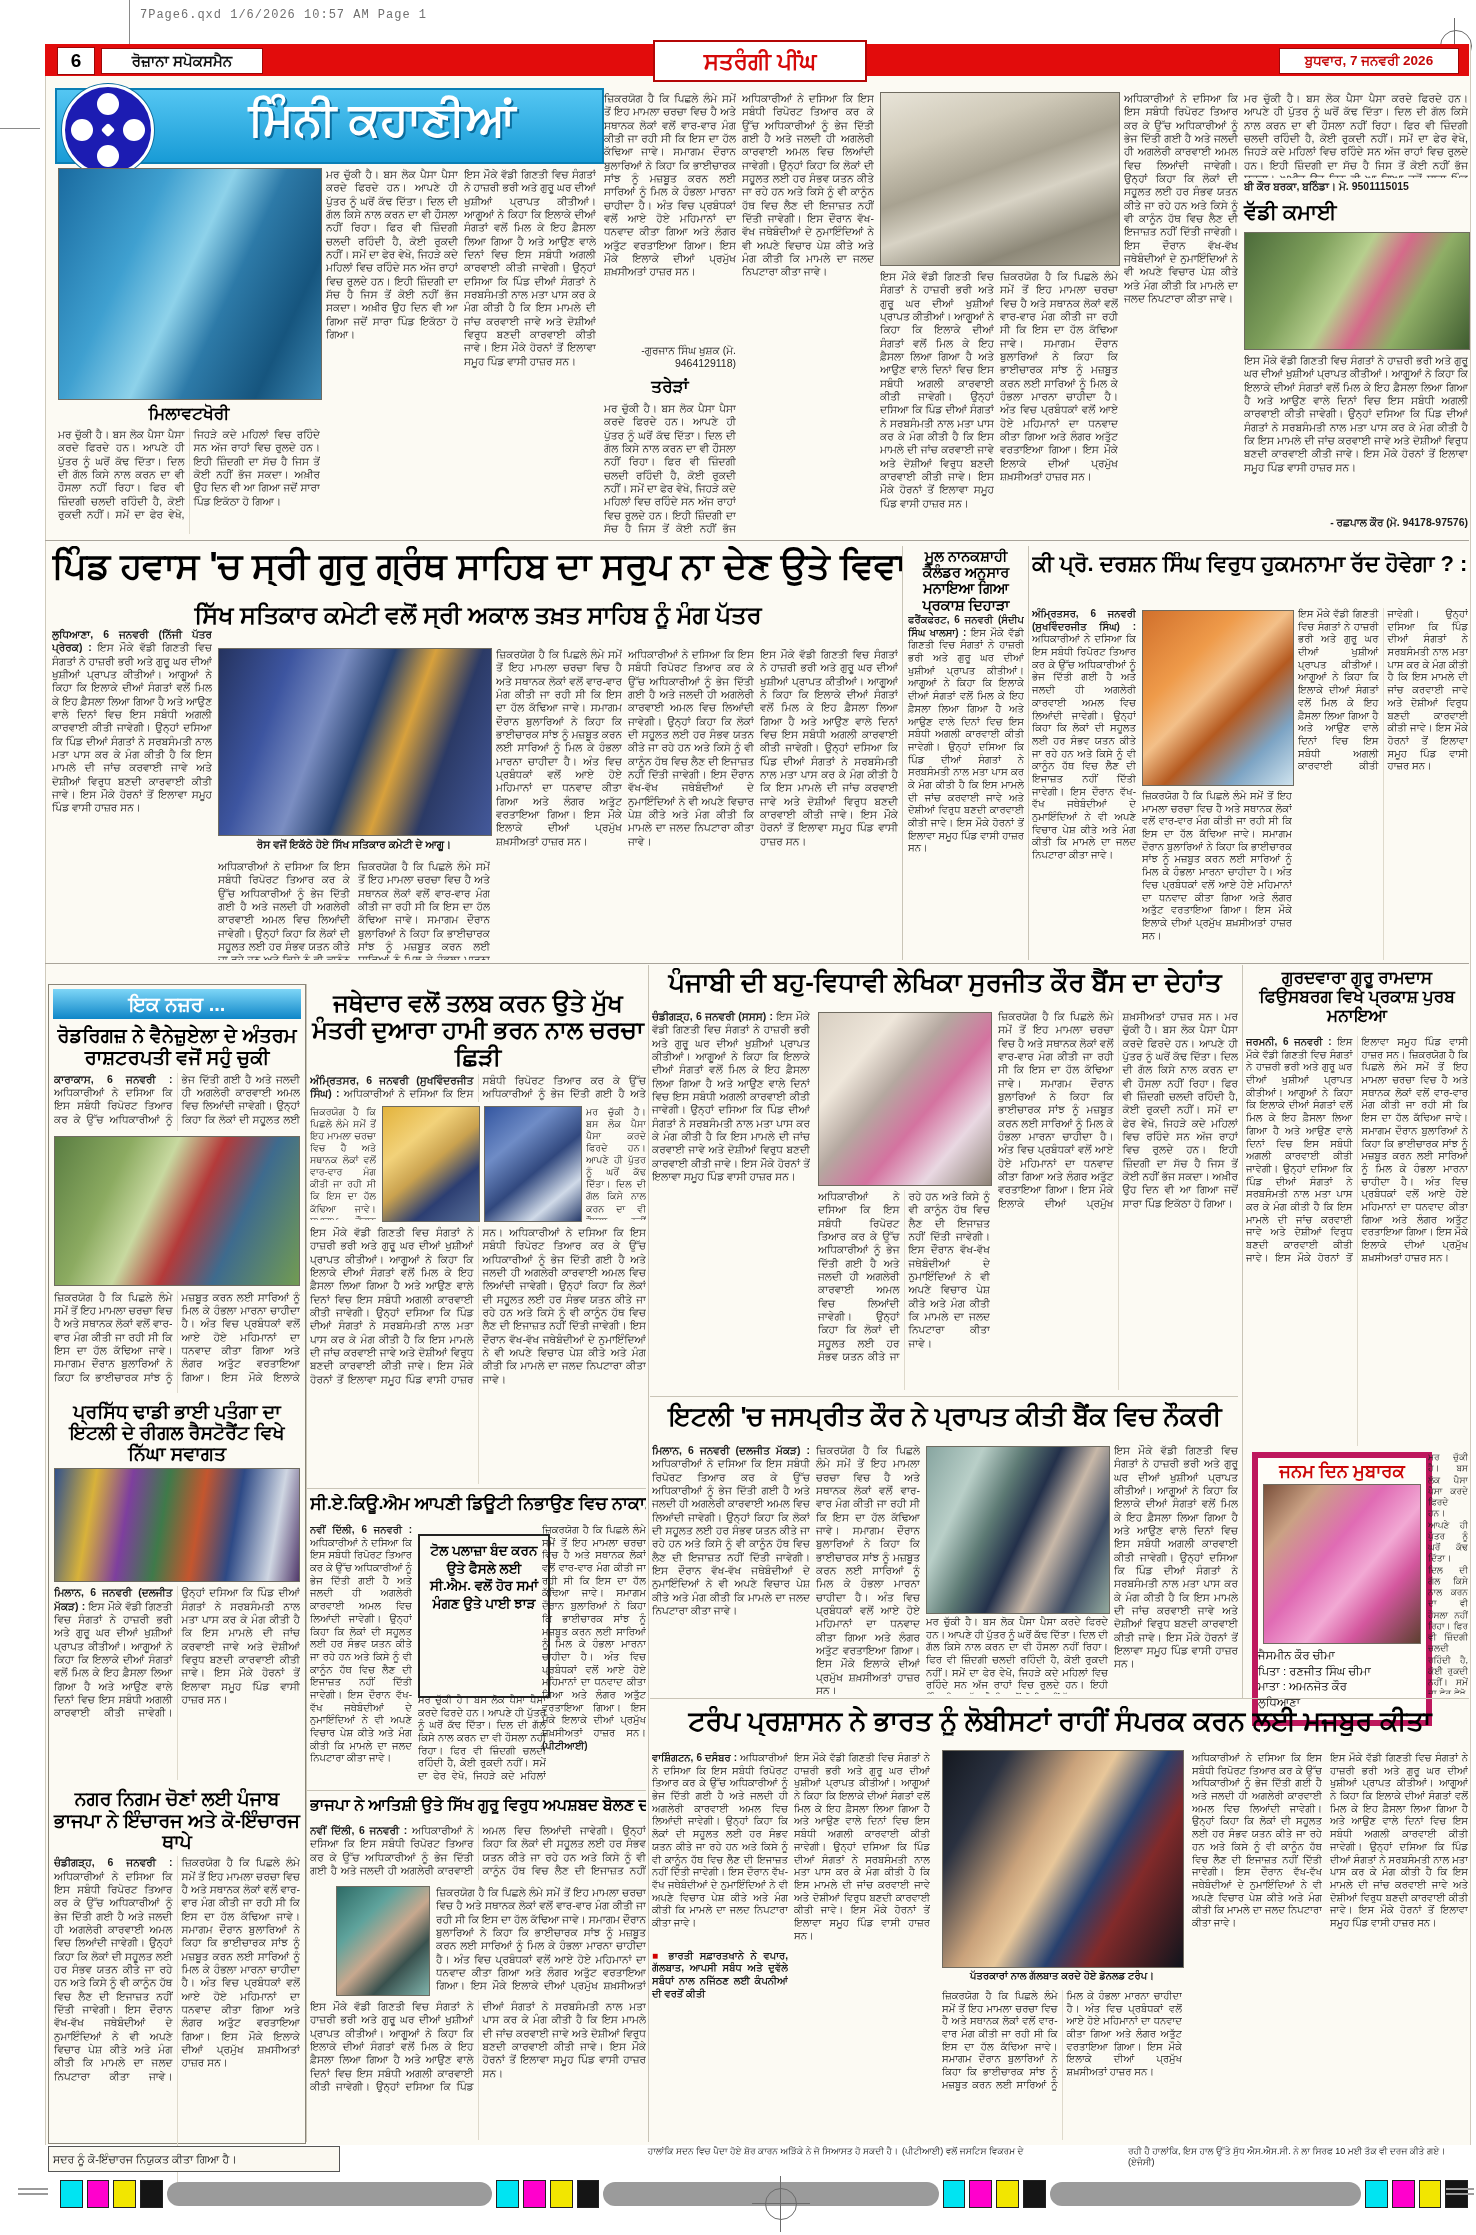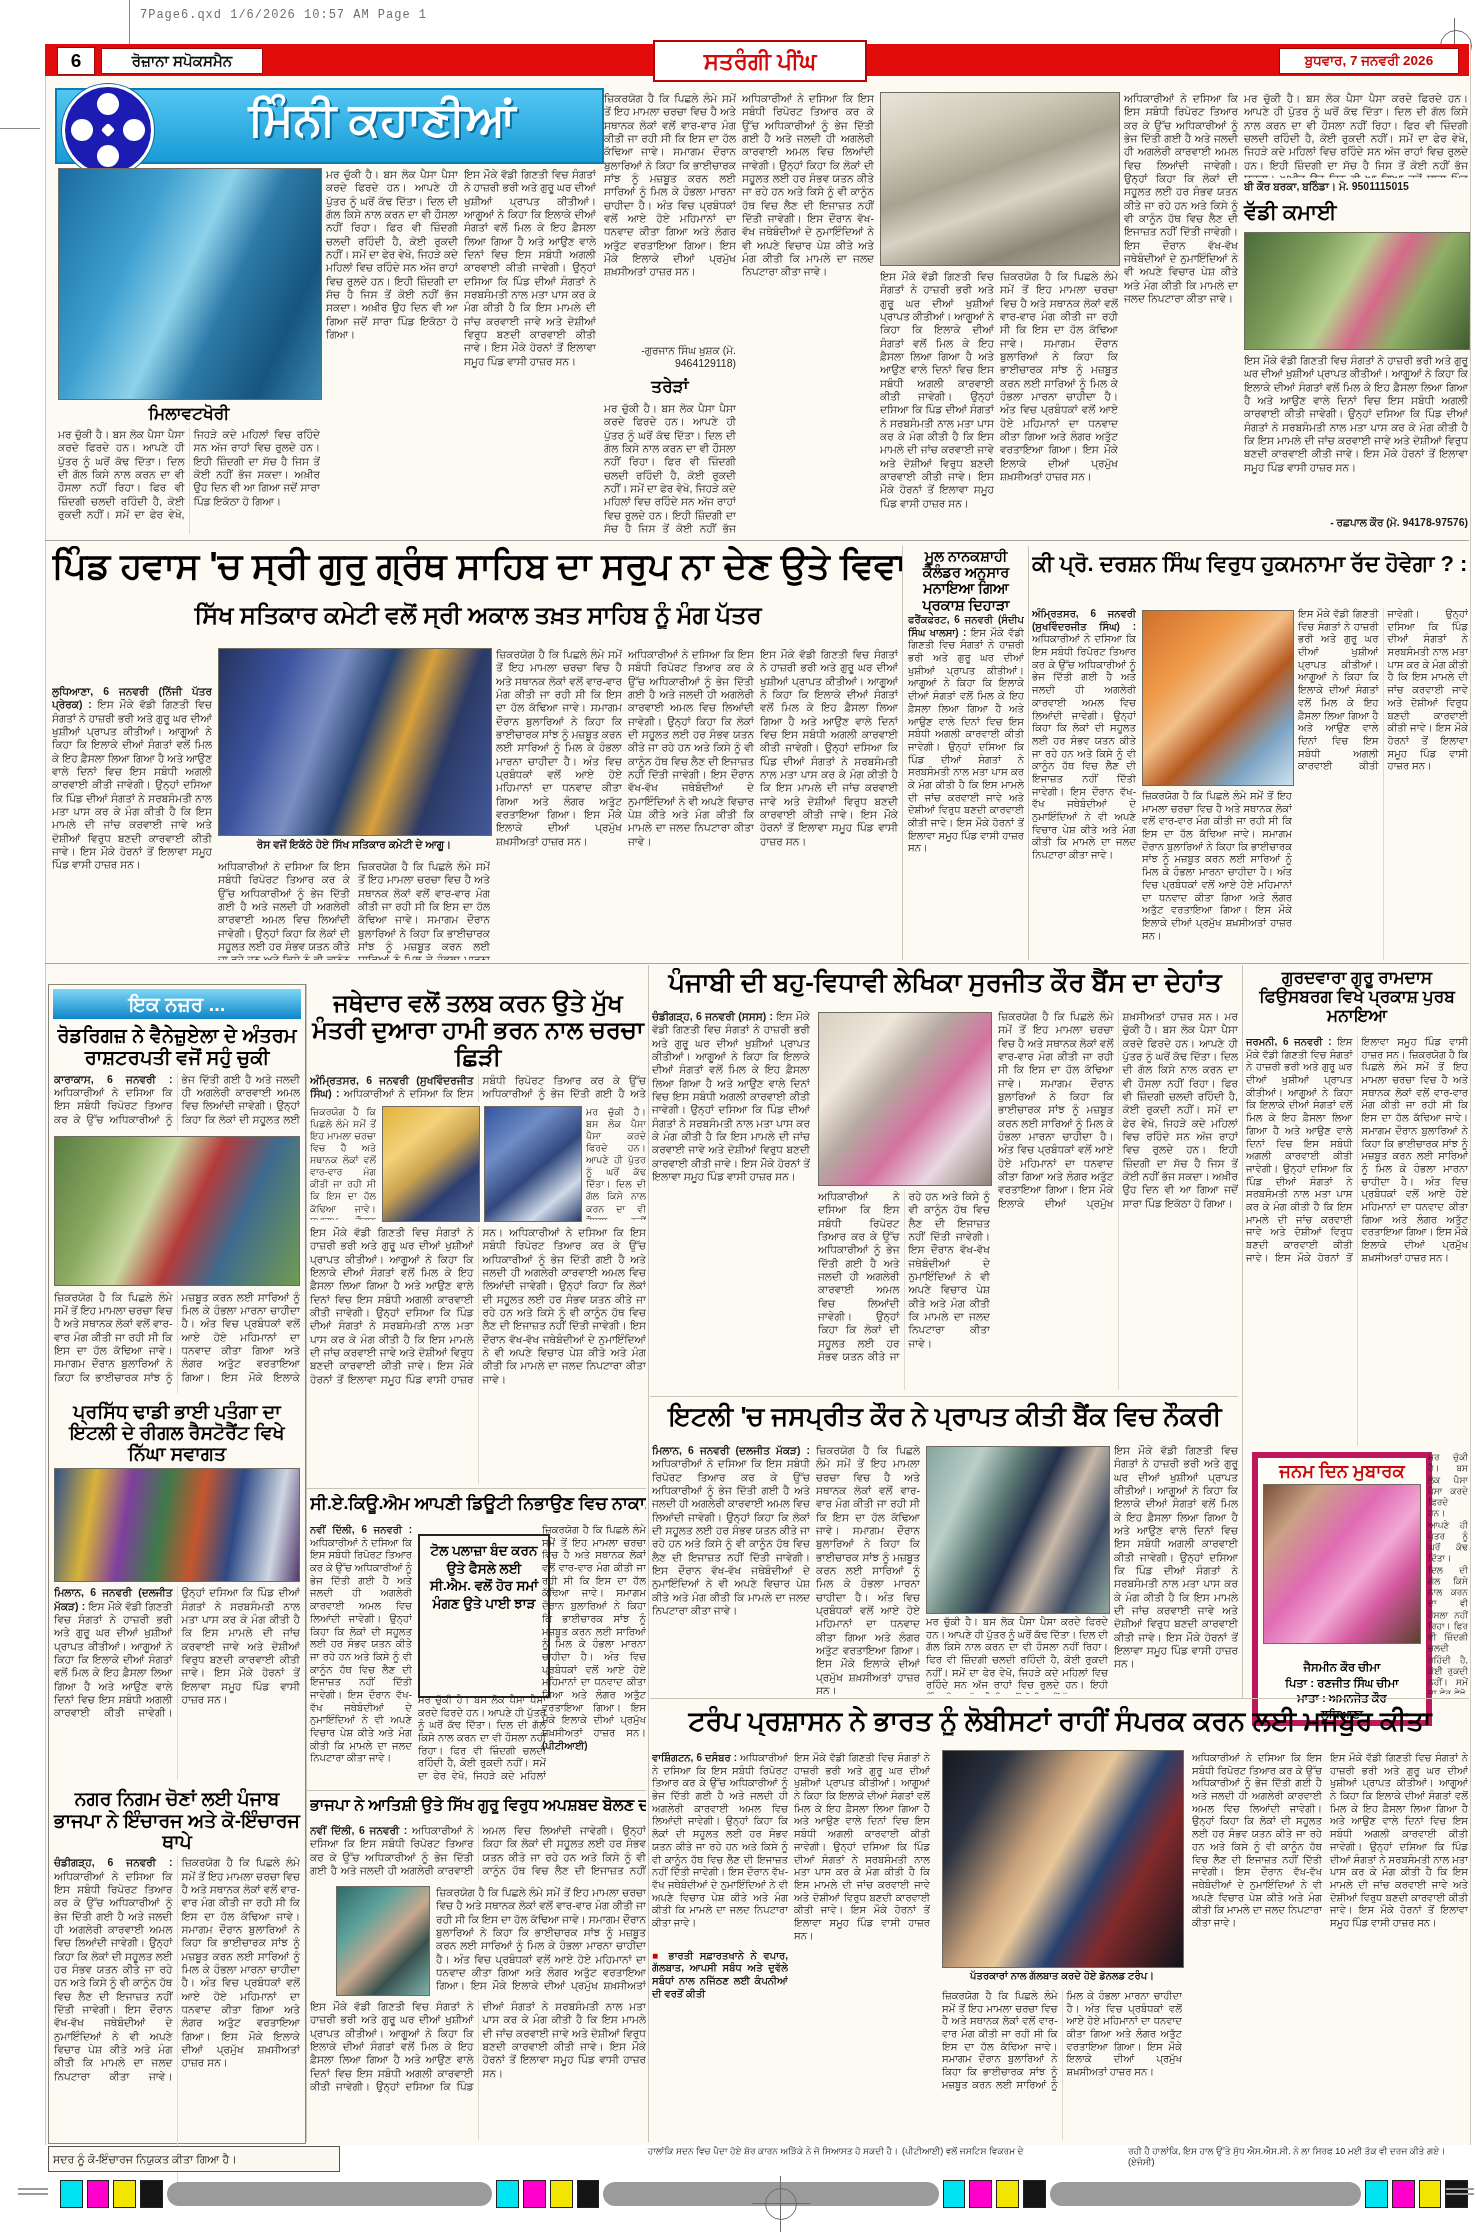--- a/index.html
+++ b/index.html
@@ -80,21 +80,21 @@
 <div class="abs hd" style="left:1244px;top:200px;width:224px;font-size:21px;">ਵੱਡੀ ਕਮਾਈ</div>
 <div class="abs ph" style="left:1244px;top:232px;width:224px;height:116px;background:linear-gradient(120deg,#4c6b3a 0%,#7fa05c 28%,#b7cf8e 45%,#d56a8a 58%,#8fae66 72%,#3f5c30 100%);"></div>
 <div class="abs bt" style="left:1244px;top:354px;width:224px;height:160px;">ਇਸ ਮੌਕੇ ਵੱਡੀ ਗਿਣਤੀ ਵਿਚ ਸੰਗਤਾਂ ਨੇ ਹਾਜ਼ਰੀ ਭਰੀ ਅਤੇ ਗੁਰੂ ਘਰ ਦੀਆਂ ਖੁਸ਼ੀਆਂ ਪ੍ਰਾਪਤ ਕੀਤੀਆਂ। ਆਗੂਆਂ ਨੇ ਕਿਹਾ ਕਿ ਇਲਾਕੇ ਦੀਆਂ ਸੰਗਤਾਂ ਵਲੋਂ ਮਿਲ ਕੇ ਇਹ ਫ਼ੈਸਲਾ ਲਿਆ ਗਿਆ ਹੈ ਅਤੇ ਆਉਣ ਵਾਲੇ ਦਿਨਾਂ ਵਿਚ ਇਸ ਸਬੰਧੀ ਅਗਲੀ ਕਾਰਵਾਈ ਕੀਤੀ ਜਾਵੇਗੀ। ਉਨ੍ਹਾਂ ਦਸਿਆ ਕਿ ਪਿੰਡ ਦੀਆਂ ਸੰਗਤਾਂ ਨੇ ਸਰਬਸੰਮਤੀ ਨਾਲ ਮਤਾ ਪਾਸ ਕਰ ਕੇ ਮੰਗ ਕੀਤੀ ਹੈ ਕਿ ਇਸ ਮਾਮਲੇ ਦੀ ਜਾਂਚ ਕਰਵਾਈ ਜਾਵੇ ਅਤੇ ਦੋਸ਼ੀਆਂ ਵਿਰੁਧ ਬਣਦੀ ਕਾਰਵਾਈ ਕੀਤੀ ਜਾਵੇ। ਇਸ ਮੌਕੇ ਹੋਰਨਾਂ ਤੋਂ ਇਲਾਵਾ ਸਮੂਹ ਪਿੰਡ ਵਾਸੀ ਹਾਜ਼ਰ ਸਨ।</div>
 <div class="abs bt" style="left:1244px;top:516px;width:224px;text-align:right;font-weight:bold;">- ਰਛਪਾਲ ਕੌਰ (ਮੋ. 94178-97576)</div>
 
 <div class="hairline-h" style="left:45px;top:540px;width:1424px;"></div>
 
 <div class="abs hd" style="left:52px;top:546px;width:850px;font-size:36px;text-align:center;white-space:nowrap;overflow:hidden;">ਪਿੰਡ ਹਵਾਸ 'ਚ ਸ੍ਰੀ ਗੁਰੂ ਗ੍ਰੰਥ ਸਾਹਿਬ ਦਾ ਸਰੂਪ ਨਾ ਦੇਣ ਉਤੇ ਵਿਵਾਦ</div>
 <div class="abs hd" style="left:60px;top:602px;width:836px;font-size:24px;text-align:center;white-space:nowrap;overflow:hidden;">ਸਿੱਖ ਸਤਿਕਾਰ ਕਮੇਟੀ ਵਲੋਂ ਸ੍ਰੀ ਅਕਾਲ ਤਖ਼ਤ ਸਾਹਿਬ ਨੂੰ ਮੰਗ ਪੱਤਰ</div>
 
-<div class="abs bt" style="left:52px;top:685px;width:160px;height:312px;">
+<div class="abs bt" style="left:52px;top:628px;width:160px;height:312px;">
   <span class="dl">ਲੁਧਿਆਣਾ, 6 ਜਨਵਰੀ (ਨਿੱਜੀ ਪੱਤਰ ਪ੍ਰੇਰਕ) :</span>
   <span>ਇਸ ਮੌਕੇ ਵੱਡੀ ਗਿਣਤੀ ਵਿਚ ਸੰਗਤਾਂ ਨੇ ਹਾਜ਼ਰੀ ਭਰੀ ਅਤੇ ਗੁਰੂ ਘਰ ਦੀਆਂ ਖੁਸ਼ੀਆਂ ਪ੍ਰਾਪਤ ਕੀਤੀਆਂ। ਆਗੂਆਂ ਨੇ ਕਿਹਾ ਕਿ ਇਲਾਕੇ ਦੀਆਂ ਸੰਗਤਾਂ ਵਲੋਂ ਮਿਲ ਕੇ ਇਹ ਫ਼ੈਸਲਾ ਲਿਆ ਗਿਆ ਹੈ ਅਤੇ ਆਉਣ ਵਾਲੇ ਦਿਨਾਂ ਵਿਚ ਇਸ ਸਬੰਧੀ ਅਗਲੀ ਕਾਰਵਾਈ ਕੀਤੀ ਜਾਵੇਗੀ। ਉਨ੍ਹਾਂ ਦਸਿਆ ਕਿ ਪਿੰਡ ਦੀਆਂ ਸੰਗਤਾਂ ਨੇ ਸਰਬਸੰਮਤੀ ਨਾਲ ਮਤਾ ਪਾਸ ਕਰ ਕੇ ਮੰਗ ਕੀਤੀ ਹੈ ਕਿ ਇਸ ਮਾਮਲੇ ਦੀ ਜਾਂਚ ਕਰਵਾਈ ਜਾਵੇ ਅਤੇ ਦੋਸ਼ੀਆਂ ਵਿਰੁਧ ਬਣਦੀ ਕਾਰਵਾਈ ਕੀਤੀ ਜਾਵੇ। ਇਸ ਮੌਕੇ ਹੋਰਨਾਂ ਤੋਂ ਇਲਾਵਾ ਸਮੂਹ ਪਿੰਡ ਵਾਸੀ ਹਾਜ਼ਰ ਸਨ।</span>
 </div>
 <div class="abs ph" style="left:218px;top:648px;width:272px;height:186px;background:linear-gradient(110deg,#25335f 0%,#3d55a0 22%,#7b8ec2 38%,#26406e 52%,#d8a13c 64%,#2b3a66 78%,#44599b 100%);"></div>
 <div class="abs cap" style="left:218px;top:838px;width:272px;">ਰੋਸ ਵਜੋਂ ਇਕੱਠੇ ਹੋਏ ਸਿੱਖ ਸਤਿਕਾਰ ਕਮੇਟੀ ਦੇ ਆਗੂ।</div>
 <div class="abs bt" style="left:218px;top:860px;width:132px;height:100px;">ਅਧਿਕਾਰੀਆਂ ਨੇ ਦਸਿਆ ਕਿ ਇਸ ਸਬੰਧੀ ਰਿਪੋਰਟ ਤਿਆਰ ਕਰ ਕੇ ਉੱਚ ਅਧਿਕਾਰੀਆਂ ਨੂੰ ਭੇਜ ਦਿੱਤੀ ਗਈ ਹੈ ਅਤੇ ਜਲਦੀ ਹੀ ਅਗਲੇਰੀ ਕਾਰਵਾਈ ਅਮਲ ਵਿਚ ਲਿਆਂਦੀ ਜਾਵੇਗੀ। ਉਨ੍ਹਾਂ ਕਿਹਾ ਕਿ ਲੋਕਾਂ ਦੀ ਸਹੂਲਤ ਲਈ ਹਰ ਸੰਭਵ ਯਤਨ ਕੀਤੇ ਜਾ ਰਹੇ ਹਨ ਅਤੇ ਕਿਸੇ ਨੂੰ ਵੀ ਕਾਨੂੰਨ ਹੱਥ ਵਿਚ ਲੈਣ ਦੀ ਇਜਾਜ਼ਤ ਨਹੀਂ ਦਿੱਤੀ ਜਾਵੇਗੀ। ਇਸ ਦੌਰਾਨ ਵੱਖ-ਵੱਖ ਜਥੇਬੰਦੀਆਂ ਦੇ ਨੁਮਾਇੰਦਿਆਂ ਨੇ ਵੀ ਅਪਣੇ ਵਿਚਾਰ ਪੇਸ਼ ਕੀਤੇ ਅਤੇ ਮੰਗ ਕੀਤੀ ਕਿ ਮਾਮਲੇ ਦਾ ਜਲਦ ਨਿਪਟਾਰਾ ਕੀਤਾ ਜਾਵੇ।</div>
 <div class="abs bt" style="left:358px;top:860px;width:132px;height:100px;">ਜ਼ਿਕਰਯੋਗ ਹੈ ਕਿ ਪਿਛਲੇ ਲੰਮੇ ਸਮੇਂ ਤੋਂ ਇਹ ਮਾਮਲਾ ਚਰਚਾ ਵਿਚ ਹੈ ਅਤੇ ਸਥਾਨਕ ਲੋਕਾਂ ਵਲੋਂ ਵਾਰ-ਵਾਰ ਮੰਗ ਕੀਤੀ ਜਾ ਰਹੀ ਸੀ ਕਿ ਇਸ ਦਾ ਹੱਲ ਕੱਢਿਆ ਜਾਵੇ। ਸਮਾਗਮ ਦੌਰਾਨ ਬੁਲਾਰਿਆਂ ਨੇ ਕਿਹਾ ਕਿ ਭਾਈਚਾਰਕ ਸਾਂਝ ਨੂੰ ਮਜ਼ਬੂਤ ਕਰਨ ਲਈ ਸਾਰਿਆਂ ਨੂੰ ਮਿਲ ਕੇ ਹੰਭਲਾ ਮਾਰਨਾ ਚਾਹੀਦਾ ਹੈ। ਅੰਤ ਵਿਚ ਪ੍ਰਬੰਧਕਾਂ ਵਲੋਂ ਆਏ ਹੋਏ ਮਹਿਮਾਨਾਂ ਦਾ ਧਨਵਾਦ ਕੀਤਾ ਗਿਆ ਅਤੇ ਲੰਗਰ ਅਤੁੱਟ ਵਰਤਾਇਆ ਗਿਆ। ਇਸ ਮੌਕੇ ਇਲਾਕੇ ਦੀਆਂ ਪ੍ਰਮੁੱਖ ਸ਼ਖ਼ਸੀਅਤਾਂ ਹਾਜ਼ਰ ਸਨ।</div>
 <div class="abs bt" style="left:496px;top:648px;width:126px;height:312px;">ਜ਼ਿਕਰਯੋਗ ਹੈ ਕਿ ਪਿਛਲੇ ਲੰਮੇ ਸਮੇਂ ਤੋਂ ਇਹ ਮਾਮਲਾ ਚਰਚਾ ਵਿਚ ਹੈ ਅਤੇ ਸਥਾਨਕ ਲੋਕਾਂ ਵਲੋਂ ਵਾਰ-ਵਾਰ ਮੰਗ ਕੀਤੀ ਜਾ ਰਹੀ ਸੀ ਕਿ ਇਸ ਦਾ ਹੱਲ ਕੱਢਿਆ ਜਾਵੇ। ਸਮਾਗਮ ਦੌਰਾਨ ਬੁਲਾਰਿਆਂ ਨੇ ਕਿਹਾ ਕਿ ਭਾਈਚਾਰਕ ਸਾਂਝ ਨੂੰ ਮਜ਼ਬੂਤ ਕਰਨ ਲਈ ਸਾਰਿਆਂ ਨੂੰ ਮਿਲ ਕੇ ਹੰਭਲਾ ਮਾਰਨਾ ਚਾਹੀਦਾ ਹੈ। ਅੰਤ ਵਿਚ ਪ੍ਰਬੰਧਕਾਂ ਵਲੋਂ ਆਏ ਹੋਏ ਮਹਿਮਾਨਾਂ ਦਾ ਧਨਵਾਦ ਕੀਤਾ ਗਿਆ ਅਤੇ ਲੰਗਰ ਅਤੁੱਟ ਵਰਤਾਇਆ ਗਿਆ। ਇਸ ਮੌਕੇ ਇਲਾਕੇ ਦੀਆਂ ਪ੍ਰਮੁੱਖ ਸ਼ਖ਼ਸੀਅਤਾਂ ਹਾਜ਼ਰ ਸਨ।</div>
 <div class="abs bt" style="left:628px;top:648px;width:126px;height:312px;">ਅਧਿਕਾਰੀਆਂ ਨੇ ਦਸਿਆ ਕਿ ਇਸ ਸਬੰਧੀ ਰਿਪੋਰਟ ਤਿਆਰ ਕਰ ਕੇ ਉੱਚ ਅਧਿਕਾਰੀਆਂ ਨੂੰ ਭੇਜ ਦਿੱਤੀ ਗਈ ਹੈ ਅਤੇ ਜਲਦੀ ਹੀ ਅਗਲੇਰੀ ਕਾਰਵਾਈ ਅਮਲ ਵਿਚ ਲਿਆਂਦੀ ਜਾਵੇਗੀ। ਉਨ੍ਹਾਂ ਕਿਹਾ ਕਿ ਲੋਕਾਂ ਦੀ ਸਹੂਲਤ ਲਈ ਹਰ ਸੰਭਵ ਯਤਨ ਕੀਤੇ ਜਾ ਰਹੇ ਹਨ ਅਤੇ ਕਿਸੇ ਨੂੰ ਵੀ ਕਾਨੂੰਨ ਹੱਥ ਵਿਚ ਲੈਣ ਦੀ ਇਜਾਜ਼ਤ ਨਹੀਂ ਦਿੱਤੀ ਜਾਵੇਗੀ। ਇਸ ਦੌਰਾਨ ਵੱਖ-ਵੱਖ ਜਥੇਬੰਦੀਆਂ ਦੇ ਨੁਮਾਇੰਦਿਆਂ ਨੇ ਵੀ ਅਪਣੇ ਵਿਚਾਰ ਪੇਸ਼ ਕੀਤੇ ਅਤੇ ਮੰਗ ਕੀਤੀ ਕਿ ਮਾਮਲੇ ਦਾ ਜਲਦ ਨਿਪਟਾਰਾ ਕੀਤਾ ਜਾਵੇ।</div>
 <div class="abs bt" style="left:760px;top:648px;width:138px;height:312px;">ਇਸ ਮੌਕੇ ਵੱਡੀ ਗਿਣਤੀ ਵਿਚ ਸੰਗਤਾਂ ਨੇ ਹਾਜ਼ਰੀ ਭਰੀ ਅਤੇ ਗੁਰੂ ਘਰ ਦੀਆਂ ਖੁਸ਼ੀਆਂ ਪ੍ਰਾਪਤ ਕੀਤੀਆਂ। ਆਗੂਆਂ ਨੇ ਕਿਹਾ ਕਿ ਇਲਾਕੇ ਦੀਆਂ ਸੰਗਤਾਂ ਵਲੋਂ ਮਿਲ ਕੇ ਇਹ ਫ਼ੈਸਲਾ ਲਿਆ ਗਿਆ ਹੈ ਅਤੇ ਆਉਣ ਵਾਲੇ ਦਿਨਾਂ ਵਿਚ ਇਸ ਸਬੰਧੀ ਅਗਲੀ ਕਾਰਵਾਈ ਕੀਤੀ ਜਾਵੇਗੀ। ਉਨ੍ਹਾਂ ਦਸਿਆ ਕਿ ਪਿੰਡ ਦੀਆਂ ਸੰਗਤਾਂ ਨੇ ਸਰਬਸੰਮਤੀ ਨਾਲ ਮਤਾ ਪਾਸ ਕਰ ਕੇ ਮੰਗ ਕੀਤੀ ਹੈ ਕਿ ਇਸ ਮਾਮਲੇ ਦੀ ਜਾਂਚ ਕਰਵਾਈ ਜਾਵੇ ਅਤੇ ਦੋਸ਼ੀਆਂ ਵਿਰੁਧ ਬਣਦੀ ਕਾਰਵਾਈ ਕੀਤੀ ਜਾਵੇ। ਇਸ ਮੌਕੇ ਹੋਰਨਾਂ ਤੋਂ ਇਲਾਵਾ ਸਮੂਹ ਪਿੰਡ ਵਾਸੀ ਹਾਜ਼ਰ ਸਨ।</div>
@@ -188,21 +188,21 @@
   <span>ਅਧਿਕਾਰੀਆਂ ਨੇ ਦਸਿਆ ਕਿ ਇਸ ਸਬੰਧੀ ਰਿਪੋਰਟ ਤਿਆਰ ਕਰ ਕੇ ਉੱਚ ਅਧਿਕਾਰੀਆਂ ਨੂੰ ਭੇਜ ਦਿੱਤੀ ਗਈ ਹੈ ਅਤੇ ਜਲਦੀ ਹੀ ਅਗਲੇਰੀ ਕਾਰਵਾਈ ਅਮਲ ਵਿਚ ਲਿਆਂਦੀ ਜਾਵੇਗੀ। ਉਨ੍ਹਾਂ ਕਿਹਾ ਕਿ ਲੋਕਾਂ ਦੀ ਸਹੂਲਤ ਲਈ ਹਰ ਸੰਭਵ ਯਤਨ ਕੀਤੇ ਜਾ ਰਹੇ ਹਨ ਅਤੇ ਕਿਸੇ ਨੂੰ ਵੀ ਕਾਨੂੰਨ ਹੱਥ ਵਿਚ ਲੈਣ ਦੀ ਇਜਾਜ਼ਤ ਨਹੀਂ ਦਿੱਤੀ ਜਾਵੇਗੀ। ਇਸ ਦੌਰਾਨ ਵੱਖ-ਵੱਖ ਜਥੇਬੰਦੀਆਂ ਦੇ ਨੁਮਾਇੰਦਿਆਂ ਨੇ ਵੀ ਅਪਣੇ ਵਿਚਾਰ ਪੇਸ਼ ਕੀਤੇ ਅਤੇ ਮੰਗ ਕੀਤੀ ਕਿ ਮਾਮਲੇ ਦਾ ਜਲਦ ਨਿਪਟਾਰਾ ਕੀਤਾ ਜਾਵੇ।</span>
 </div>
 <div class="abs bt" style="left:816px;top:1444px;width:104px;height:250px;">ਜ਼ਿਕਰਯੋਗ ਹੈ ਕਿ ਪਿਛਲੇ ਲੰਮੇ ਸਮੇਂ ਤੋਂ ਇਹ ਮਾਮਲਾ ਚਰਚਾ ਵਿਚ ਹੈ ਅਤੇ ਸਥਾਨਕ ਲੋਕਾਂ ਵਲੋਂ ਵਾਰ-ਵਾਰ ਮੰਗ ਕੀਤੀ ਜਾ ਰਹੀ ਸੀ ਕਿ ਇਸ ਦਾ ਹੱਲ ਕੱਢਿਆ ਜਾਵੇ। ਸਮਾਗਮ ਦੌਰਾਨ ਬੁਲਾਰਿਆਂ ਨੇ ਕਿਹਾ ਕਿ ਭਾਈਚਾਰਕ ਸਾਂਝ ਨੂੰ ਮਜ਼ਬੂਤ ਕਰਨ ਲਈ ਸਾਰਿਆਂ ਨੂੰ ਮਿਲ ਕੇ ਹੰਭਲਾ ਮਾਰਨਾ ਚਾਹੀਦਾ ਹੈ। ਅੰਤ ਵਿਚ ਪ੍ਰਬੰਧਕਾਂ ਵਲੋਂ ਆਏ ਹੋਏ ਮਹਿਮਾਨਾਂ ਦਾ ਧਨਵਾਦ ਕੀਤਾ ਗਿਆ ਅਤੇ ਲੰਗਰ ਅਤੁੱਟ ਵਰਤਾਇਆ ਗਿਆ। ਇਸ ਮੌਕੇ ਇਲਾਕੇ ਦੀਆਂ ਪ੍ਰਮੁੱਖ ਸ਼ਖ਼ਸੀਅਤਾਂ ਹਾਜ਼ਰ ਸਨ।</div>
 <div class="abs ph" style="left:926px;top:1446px;width:182px;height:166px;background:linear-gradient(115deg,#87a5a0 0%,#b9cfc8 22%,#5d7a74 38%,#23304a 52%,#c8b8a8 66%,#3c4a62 82%,#95ab9f 100%);"></div>
 <div class="abs bt" style="left:926px;top:1616px;width:182px;height:78px;font-size:10px;">ਮਰ ਚੁੱਕੀ ਹੈ। ਬਸ ਲੋਕ ਪੈਸਾ ਪੈਸਾ ਕਰਦੇ ਫਿਰਦੇ ਹਨ। ਆਪਣੇ ਹੀ ਪੁੱਤਰ ਨੂੰ ਘਰੋਂ ਕੱਢ ਦਿੱਤਾ। ਦਿਲ ਦੀ ਗੱਲ ਕਿਸੇ ਨਾਲ ਕਰਨ ਦਾ ਵੀ ਹੌਸਲਾ ਨਹੀਂ ਰਿਹਾ। ਫਿਰ ਵੀ ਜ਼ਿੰਦਗੀ ਚਲਦੀ ਰਹਿੰਦੀ ਹੈ, ਕੋਈ ਰੁਕਦੀ ਨਹੀਂ। ਸਮੇਂ ਦਾ ਫੇਰ ਵੇਖੋ, ਜਿਹੜੇ ਕਦੇ ਮਹਿਲਾਂ ਵਿਚ ਰਹਿੰਦੇ ਸਨ ਅੱਜ ਰਾਹਾਂ ਵਿਚ ਰੁਲਦੇ ਹਨ। ਇਹੀ ਜ਼ਿੰਦਗੀ ਦਾ ਸੱਚ ਹੈ ਜਿਸ ਤੋਂ ਕੋਈ ਨਹੀਂ ਭੱਜ ਸਕਦਾ। ਅਖ਼ੀਰ ਉਹ ਦਿਨ ਵੀ ਆ ਗਿਆ ਜਦੋਂ ਸਾਰਾ ਪਿੰਡ ਇਕੱਠਾ ਹੋ ਗਿਆ।</div>
 <div class="abs bt" style="left:1114px;top:1444px;width:124px;height:250px;">ਇਸ ਮੌਕੇ ਵੱਡੀ ਗਿਣਤੀ ਵਿਚ ਸੰਗਤਾਂ ਨੇ ਹਾਜ਼ਰੀ ਭਰੀ ਅਤੇ ਗੁਰੂ ਘਰ ਦੀਆਂ ਖੁਸ਼ੀਆਂ ਪ੍ਰਾਪਤ ਕੀਤੀਆਂ। ਆਗੂਆਂ ਨੇ ਕਿਹਾ ਕਿ ਇਲਾਕੇ ਦੀਆਂ ਸੰਗਤਾਂ ਵਲੋਂ ਮਿਲ ਕੇ ਇਹ ਫ਼ੈਸਲਾ ਲਿਆ ਗਿਆ ਹੈ ਅਤੇ ਆਉਣ ਵਾਲੇ ਦਿਨਾਂ ਵਿਚ ਇਸ ਸਬੰਧੀ ਅਗਲੀ ਕਾਰਵਾਈ ਕੀਤੀ ਜਾਵੇਗੀ। ਉਨ੍ਹਾਂ ਦਸਿਆ ਕਿ ਪਿੰਡ ਦੀਆਂ ਸੰਗਤਾਂ ਨੇ ਸਰਬਸੰਮਤੀ ਨਾਲ ਮਤਾ ਪਾਸ ਕਰ ਕੇ ਮੰਗ ਕੀਤੀ ਹੈ ਕਿ ਇਸ ਮਾਮਲੇ ਦੀ ਜਾਂਚ ਕਰਵਾਈ ਜਾਵੇ ਅਤੇ ਦੋਸ਼ੀਆਂ ਵਿਰੁਧ ਬਣਦੀ ਕਾਰਵਾਈ ਕੀਤੀ ਜਾਵੇ। ਇਸ ਮੌਕੇ ਹੋਰਨਾਂ ਤੋਂ ਇਲਾਵਾ ਸਮੂਹ ਪਿੰਡ ਵਾਸੀ ਹਾਜ਼ਰ ਸਨ।</div>
 
 <div class="abs" style="left:1252px;top:1452px;width:168px;height:262px;border:6px solid #be185d;background:#fffdf8;">
   <div style="margin:3px 2px 2px;text-align:center;font-weight:800;font-size:18px;color:#cc0707;">ਜਨਮ ਦਿਨ ਮੁਬਾਰਕ</div>
   <div class="ph" style="margin:0 5px;height:158px;background:linear-gradient(130deg,#7a4f3a 0%,#caa184 20%,#e06bb4 42%,#f2a9d4 60%,#d4579e 75%,#5d4030 100%);"></div>
-  <div style="text-align:center;font-weight:700;font-size:11.5px;line-height:1.35;margin-top:16px;">
+  <div style="text-align:left;font-weight:400;font-size:11.5px;line-height:1.35;margin-top:4px;">
     <div>ਜੈਸਮੀਨ ਕੌਰ ਚੀਮਾ</div>
     <div>ਪਿਤਾ : ਰਣਜੀਤ ਸਿੰਘ ਚੀਮਾ</div>
     <div>ਮਾਤਾ : ਅਮਨਜੋਤ ਕੌਰ</div>
     <div>ਲੁਧਿਆਣਾ</div>
   </div>
 </div>
 <div class="abs bt9" style="left:1428px;top:1452px;width:40px;height:242px;">ਮਰ ਚੁੱਕੀ ਹੈ। ਬਸ ਲੋਕ ਪੈਸਾ ਪੈਸਾ ਕਰਦੇ ਫਿਰਦੇ ਹਨ। ਆਪਣੇ ਹੀ ਪੁੱਤਰ ਨੂੰ ਘਰੋਂ ਕੱਢ ਦਿੱਤਾ। ਦਿਲ ਦੀ ਗੱਲ ਕਿਸੇ ਨਾਲ ਕਰਨ ਦਾ ਵੀ ਹੌਸਲਾ ਨਹੀਂ ਰਿਹਾ। ਫਿਰ ਵੀ ਜ਼ਿੰਦਗੀ ਚਲਦੀ ਰਹਿੰਦੀ ਹੈ, ਕੋਈ ਰੁਕਦੀ ਨਹੀਂ। ਸਮੇਂ ਦਾ ਫੇਰ ਵੇਖੋ, ਜਿਹੜੇ ਕਦੇ ਮਹਿਲਾਂ ਵਿਚ ਰਹਿੰਦੇ ਸਨ ਅੱਜ ਰਾਹਾਂ ਵਿਚ ਰੁਲਦੇ ਹਨ। ਇਹੀ ਜ਼ਿੰਦਗੀ ਦਾ ਸੱਚ ਹੈ ਜਿਸ ਤੋਂ ਕੋਈ ਨਹੀਂ ਭੱਜ ਸਕਦਾ। ਅਖ਼ੀਰ ਉਹ ਦਿਨ ਵੀ ਆ ਗਿਆ ਜਦੋਂ ਸਾਰਾ ਪਿੰਡ ਇਕੱਠਾ ਹੋ ਗਿਆ।</div>
 
 <div class="hairline-h" style="left:306px;top:1488px;width:340px;background:#c9c4b6;"></div>
 <div class="abs hd" style="left:310px;top:1494px;width:336px;font-size:17.5px;text-align:center;white-space:nowrap;overflow:hidden;">ਸੀ.ਏ.ਕਿਊ.ਐਮ ਆਪਣੀ ਡਿਊਟੀ ਨਿਭਾਉਣ ਵਿਚ ਨਾਕਾਮ: ਸੁਪਰੀਮ ਕੋਰਟ</div>

